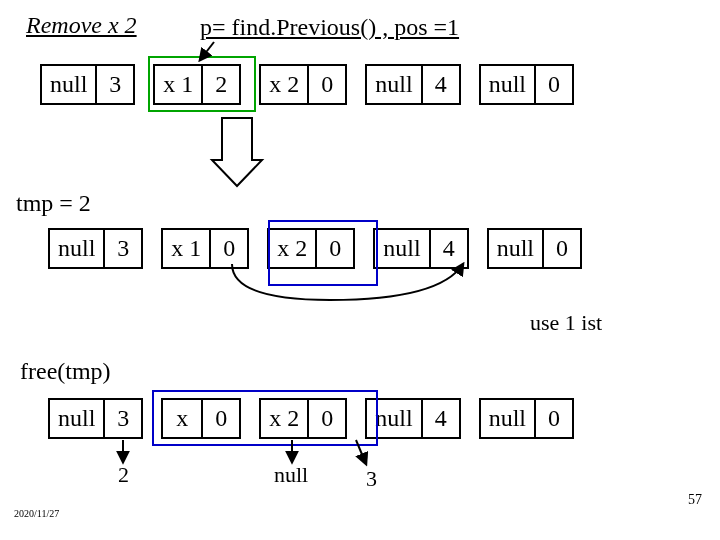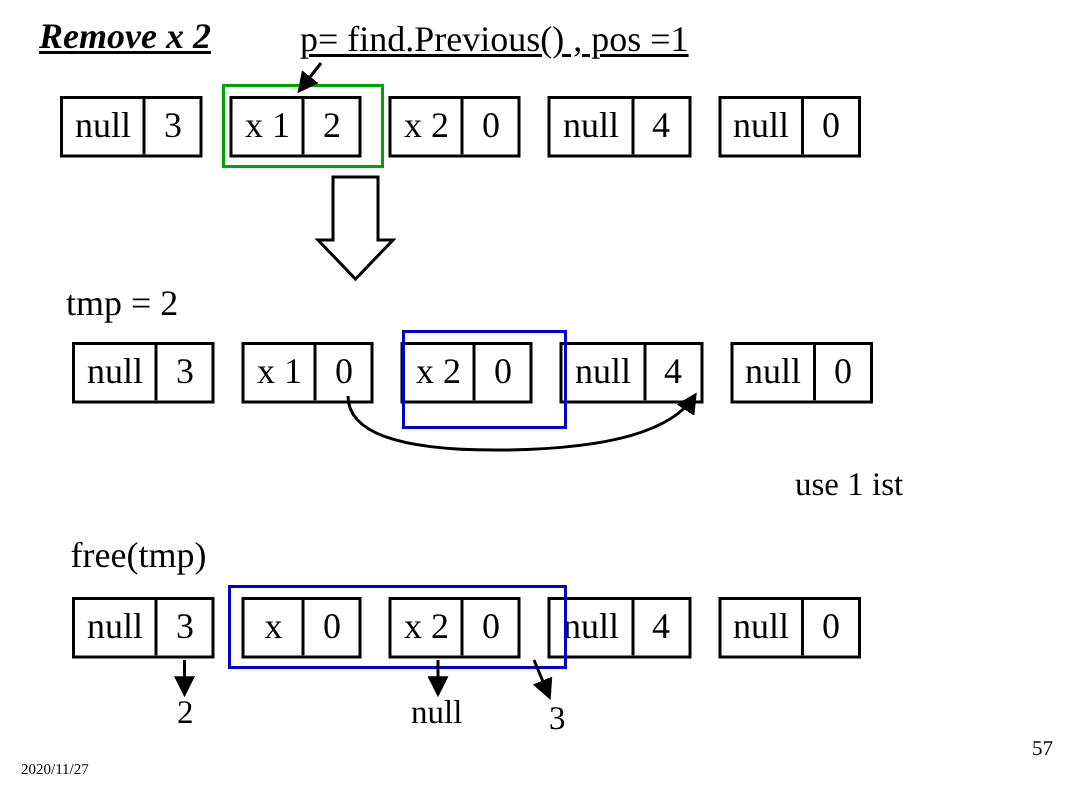--- a/index.html
+++ b/index.html
@@ -12,21 +12,20 @@
     font-family: "Times New Roman", serif;
     font-size: 24px;
     position: relative;
     overflow: hidden;
   }
   .title {
     position: absolute;
     font-style: italic;
     text-decoration: underline;
     color: #000;
-    font-weight: bold;
   }
   .label {
     position: absolute;
     color: #000;
   }
   .nodes-row {
     position: absolute;
     display: flex;
     gap: 18px;
     align-items: stretch;
@@ -97,21 +96,21 @@
     <div class="cell">4</div>
   </div>
   <div class="node">
     <div class="cell">null</div>
     <div class="cell">0</div>
   </div>
 </div>
 
 <div class="p-box" style="left:148px; top:56px; width:108px; height:56px;"></div>
 
-<div class="label" style="left:44px; top:190px;text-align:right;">tmp = 2</div>
+<div class="label" style="left:16px; top:190px;text-align:right;">tmp = 2</div>
 
 <div class="nodes-row" style="left:48px; top:228px;">
   <div class="node">
     <div class="cell">null</div>
     <div class="cell">3</div>
   </div>
   <div class="node">
     <div class="cell">x 1</div>
     <div class="cell">0</div>
   </div>
@@ -126,21 +125,21 @@
   <div class="node">
     <div class="cell">null</div>
     <div class="cell">0</div>
   </div>
 </div>
 
 <div class="tmp-box" style="left:268px; top:220px; width:110px; height:66px;"></div>
 
 <div class="label" style="left:530px; top:310px; font-size:22px;text-align:center;">use 1 ist</div>
 
-<div class="label" style="left:47px; top:358px;text-align:center;">free(tmp)</div>
+<div class="label" style="left:20px; top:358px;text-align:center;">free(tmp)</div>
 
 <div class="nodes-row" style="left:48px; top:398px;">
   <div class="node">
     <div class="cell">null</div>
     <div class="cell">3</div>
   </div>
   <div class="node">
     <div class="cell">x</div>
     <div class="cell">0</div>
   </div>

